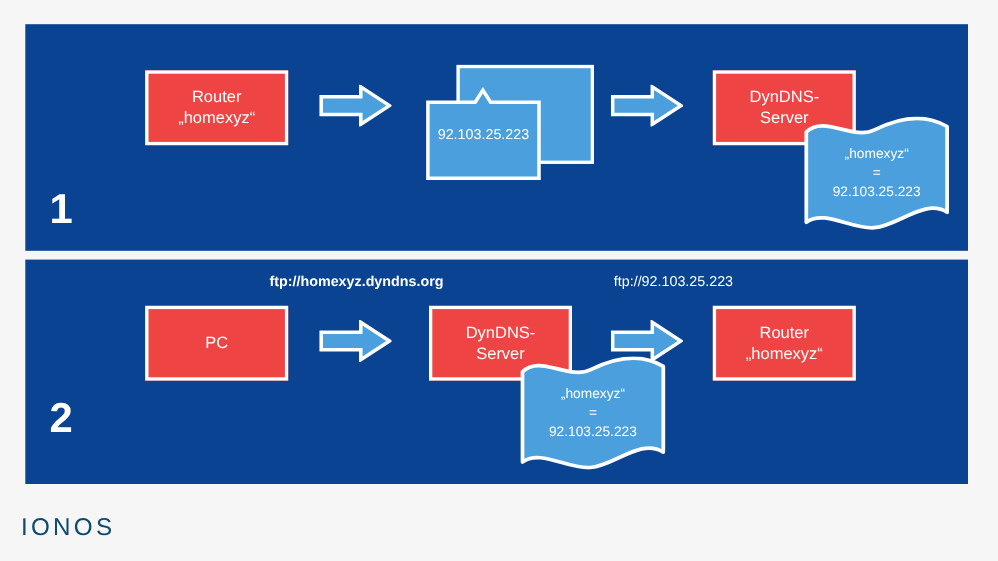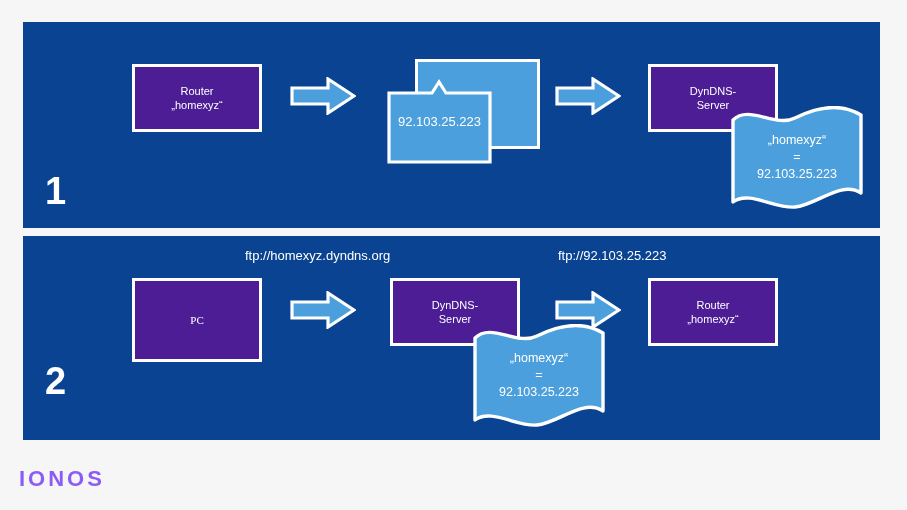--- a/index.html
+++ b/index.html
@@ -30,29 +30,29 @@
     font-weight: bold;
     line-height: 1;
     letter-spacing: 0px;
   }
   #step-num-1 { left: 22px; top: 150px; }
   #step-num-2 { left: 22px; top: 126px; }
 
   
   .node-box {
     position: absolute;
-    background: #4c1d95;
+    background: #ef4444;
     border: 3px solid #ffffff;
     box-sizing: border-box;
     display: flex;
     align-items: center;
     justify-content: center;
     text-align: center;
     color: #ffffff;
-    font-size: 11px;
+    font-size: 15px;
     line-height: 1.28;
     white-space: pre-line;
   }
 
   
   .arrow {
     position: absolute;
     width: 66px;
     height: 38px;
   }
@@ -119,23 +119,23 @@
     color: #ffffff;
     font-size: 13px;
     white-space: nowrap;
   }
 
   
   #brand-logo {
     position: absolute;
     left: 19px;
     top: 466px;
-    color: #8b5cf6;
+    color: #0c4a6e;
     font-size: 22px;
-    font-weight: bold;
+    font-weight: normal;
     letter-spacing: 3px;
     font-family: "Liberation Sans", sans-serif;
   }
 </style>
 </head>
 <body>
 
 <div class="panel" id="panel-1">
 
   <div class="step-number" id="step-num-1">1</div>
@@ -179,25 +179,25 @@
       <span>92.103.25.223</span>
     </div>
   </div>
 
 </div>
 
 <div class="panel" id="panel-2">
 
   <div class="step-number" id="step-num-2">2</div>
 
-  <div class="url-label" style="left:222px; top:12px;">ftp://homexyz.dyndns.org</div>
+  <div class="url-label" style="left:222px; top:12px;font-weight:bold;">ftp://homexyz.dyndns.org</div>
 
   <div class="url-label" style="left:503px; top:12px;margin-left:32px;">ftp://92.103.25.223</div>
 
-  <div class="node-box" style="left:109px; top:42px; width:130px; height:84px;font-family:Liberation Serif, serif;">PC</div>
+  <div class="node-box" style="left:109px; top:42px; width:130px; height:68px;">PC</div>
 
   <div class="arrow" style="left:267px; top:55px;">
     <svg viewBox="0 0 66 38" preserveAspectRatio="none">
       <polygon points="2,11 38,11 38,2 64,19 38,36 38,27 2,27" fill="#4a9fdc" stroke="#ffffff" stroke-width="3.2" stroke-linejoin="miter"></polygon>
     </svg>
   </div>
 
   <div class="node-box" style="left:367px; top:42px; width:130px; height:68px;">DynDNS-
 Server</div>
 

